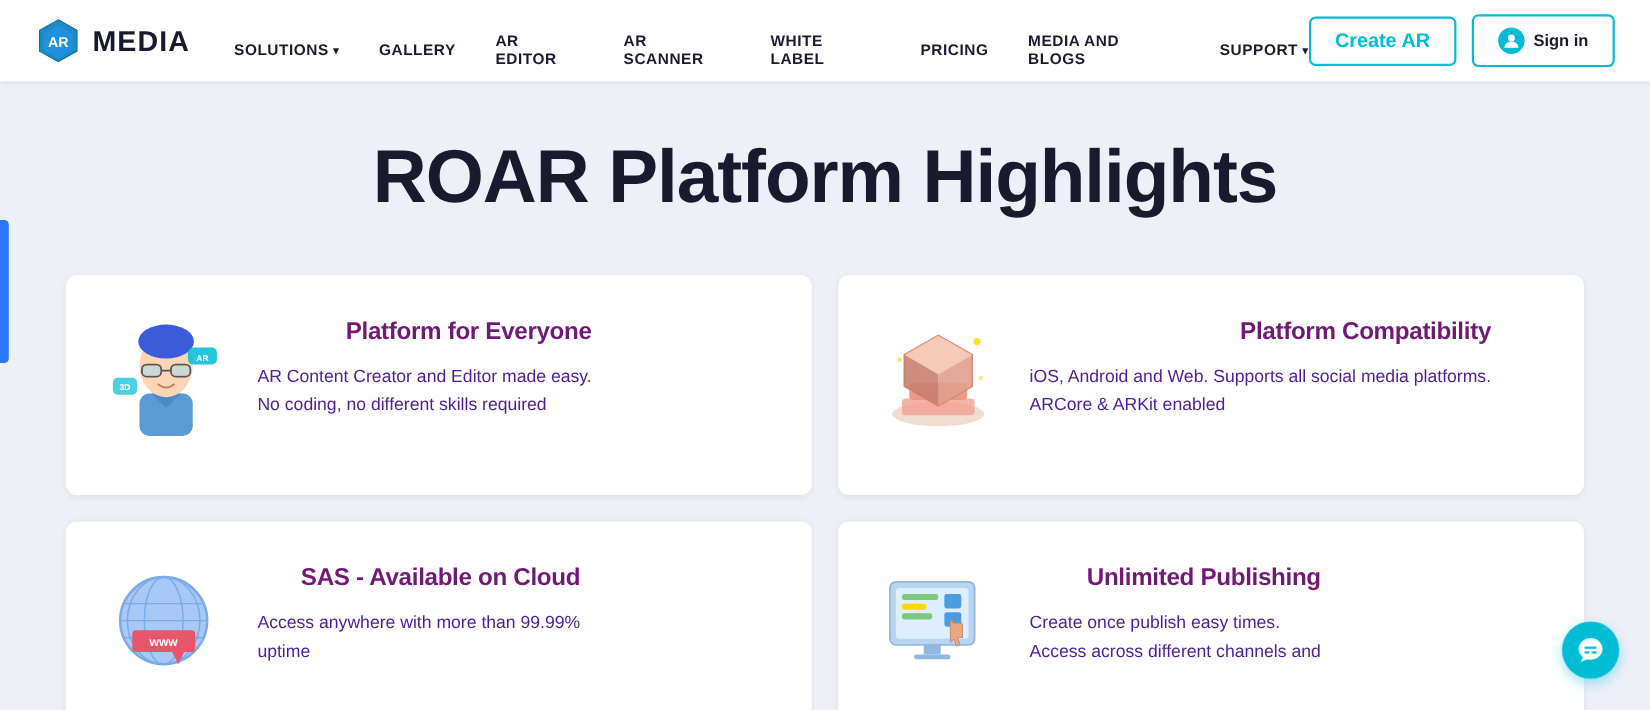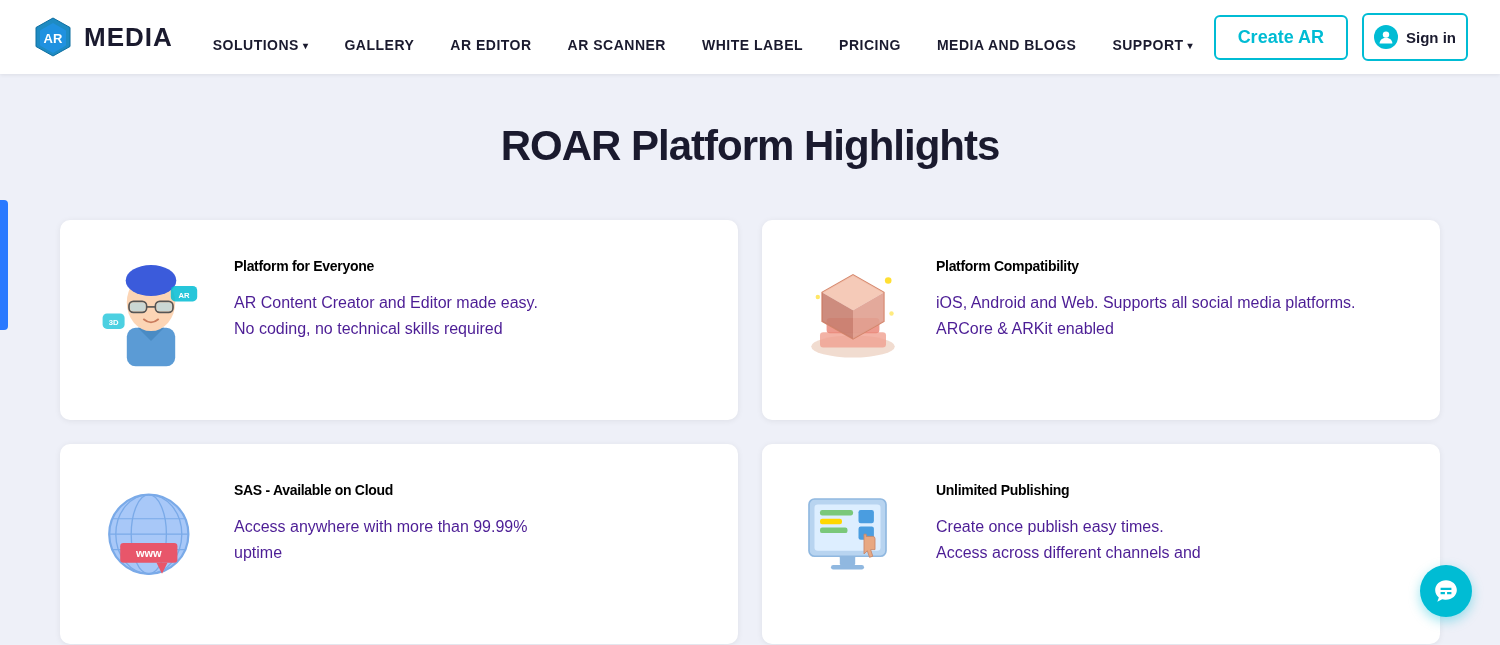--- a/index.html
+++ b/index.html
@@ -69,21 +69,21 @@
       border-radius: 6px;
       font-size: 18px;
       font-weight: 600;
       cursor: pointer;
       white-space: nowrap;
     }
     .btn-sign-in {
       border: 2px solid #00bcd4;
       color: #1a1a2e;
       background: transparent;
-      padding: 10px 10px;
+      padding: 10px 22px;
       border-radius: 6px;
       font-size: 15px;
       font-weight: 600;
       cursor: pointer;
       display: flex;
       align-items: center;
       gap: 8px;
       white-space: nowrap;
     }
     .user-icon-circle {
@@ -107,21 +107,21 @@
       z-index: 5;
     }
 
     
     .main-content {
       background: #eef0f8;
       padding: 48px 60px 60px 60px;
     }
     .page-title {
       text-align: center;
-      font-size: 42px;
+      font-size: 68px;
       font-weight: 900;
       color: #1a1a2e;
       margin-bottom: 50px;
       letter-spacing: -1px;
     }
 
     .cards-grid {
       display: grid;
       grid-template-columns: 1fr 1fr;
       gap: 24px;
@@ -142,25 +142,26 @@
       flex-shrink: 0;
       width: 110px;
       height: 110px;
       display: flex;
       align-items: center;
       justify-content: center;
     }
 
     .card-text {}
     .card-title {
-      font-size: 14px;
+      font-size: 22px;
       font-weight: 800;
-      color: #000000;
+      color: #701a75;
       margin-bottom: 16px;
       letter-spacing: -0.3px;
+      text-align: right;
     }
     .card-desc {
       font-size: 16px;
       color: #4c1d95;
       line-height: 1.6;
     }
 
     
     .chat-bubble {
       position: fixed;
@@ -269,21 +270,21 @@
           <rect x="68" y="30" width="24" height="14" rx="4" fill="#00bcd4" opacity="0.85"></rect>
           <text x="80" y="41" text-anchor="middle" font-size="7" fill="white" font-weight="bold">AR</text>
           <rect x="6" y="55" width="20" height="14" rx="4" fill="#00bcd4" opacity="0.7"></rect>
           <text x="16" y="65" text-anchor="middle" font-size="7" fill="white" font-weight="bold">3D</text>
         </svg>
       </div>
       <div class="card-text">
         <div class="card-title">Platform for Everyone</div>
         <div class="card-desc">
           <span>AR Content Creator and Editor made easy.</span><br>
-          <span>No coding, no technical skills required</span>
+          <span>No coding, no different skills required</span>
         </div>
       </div>
     </div>
 
     <div class="card">
       <div class="card-icon">
 
         <svg viewBox="0 0 100 110" xmlns="http://www.w3.org/2000/svg">
 
           <ellipse cx="50" cy="85" rx="38" ry="10" fill="#e8c4b0" opacity="0.6"></ellipse>

